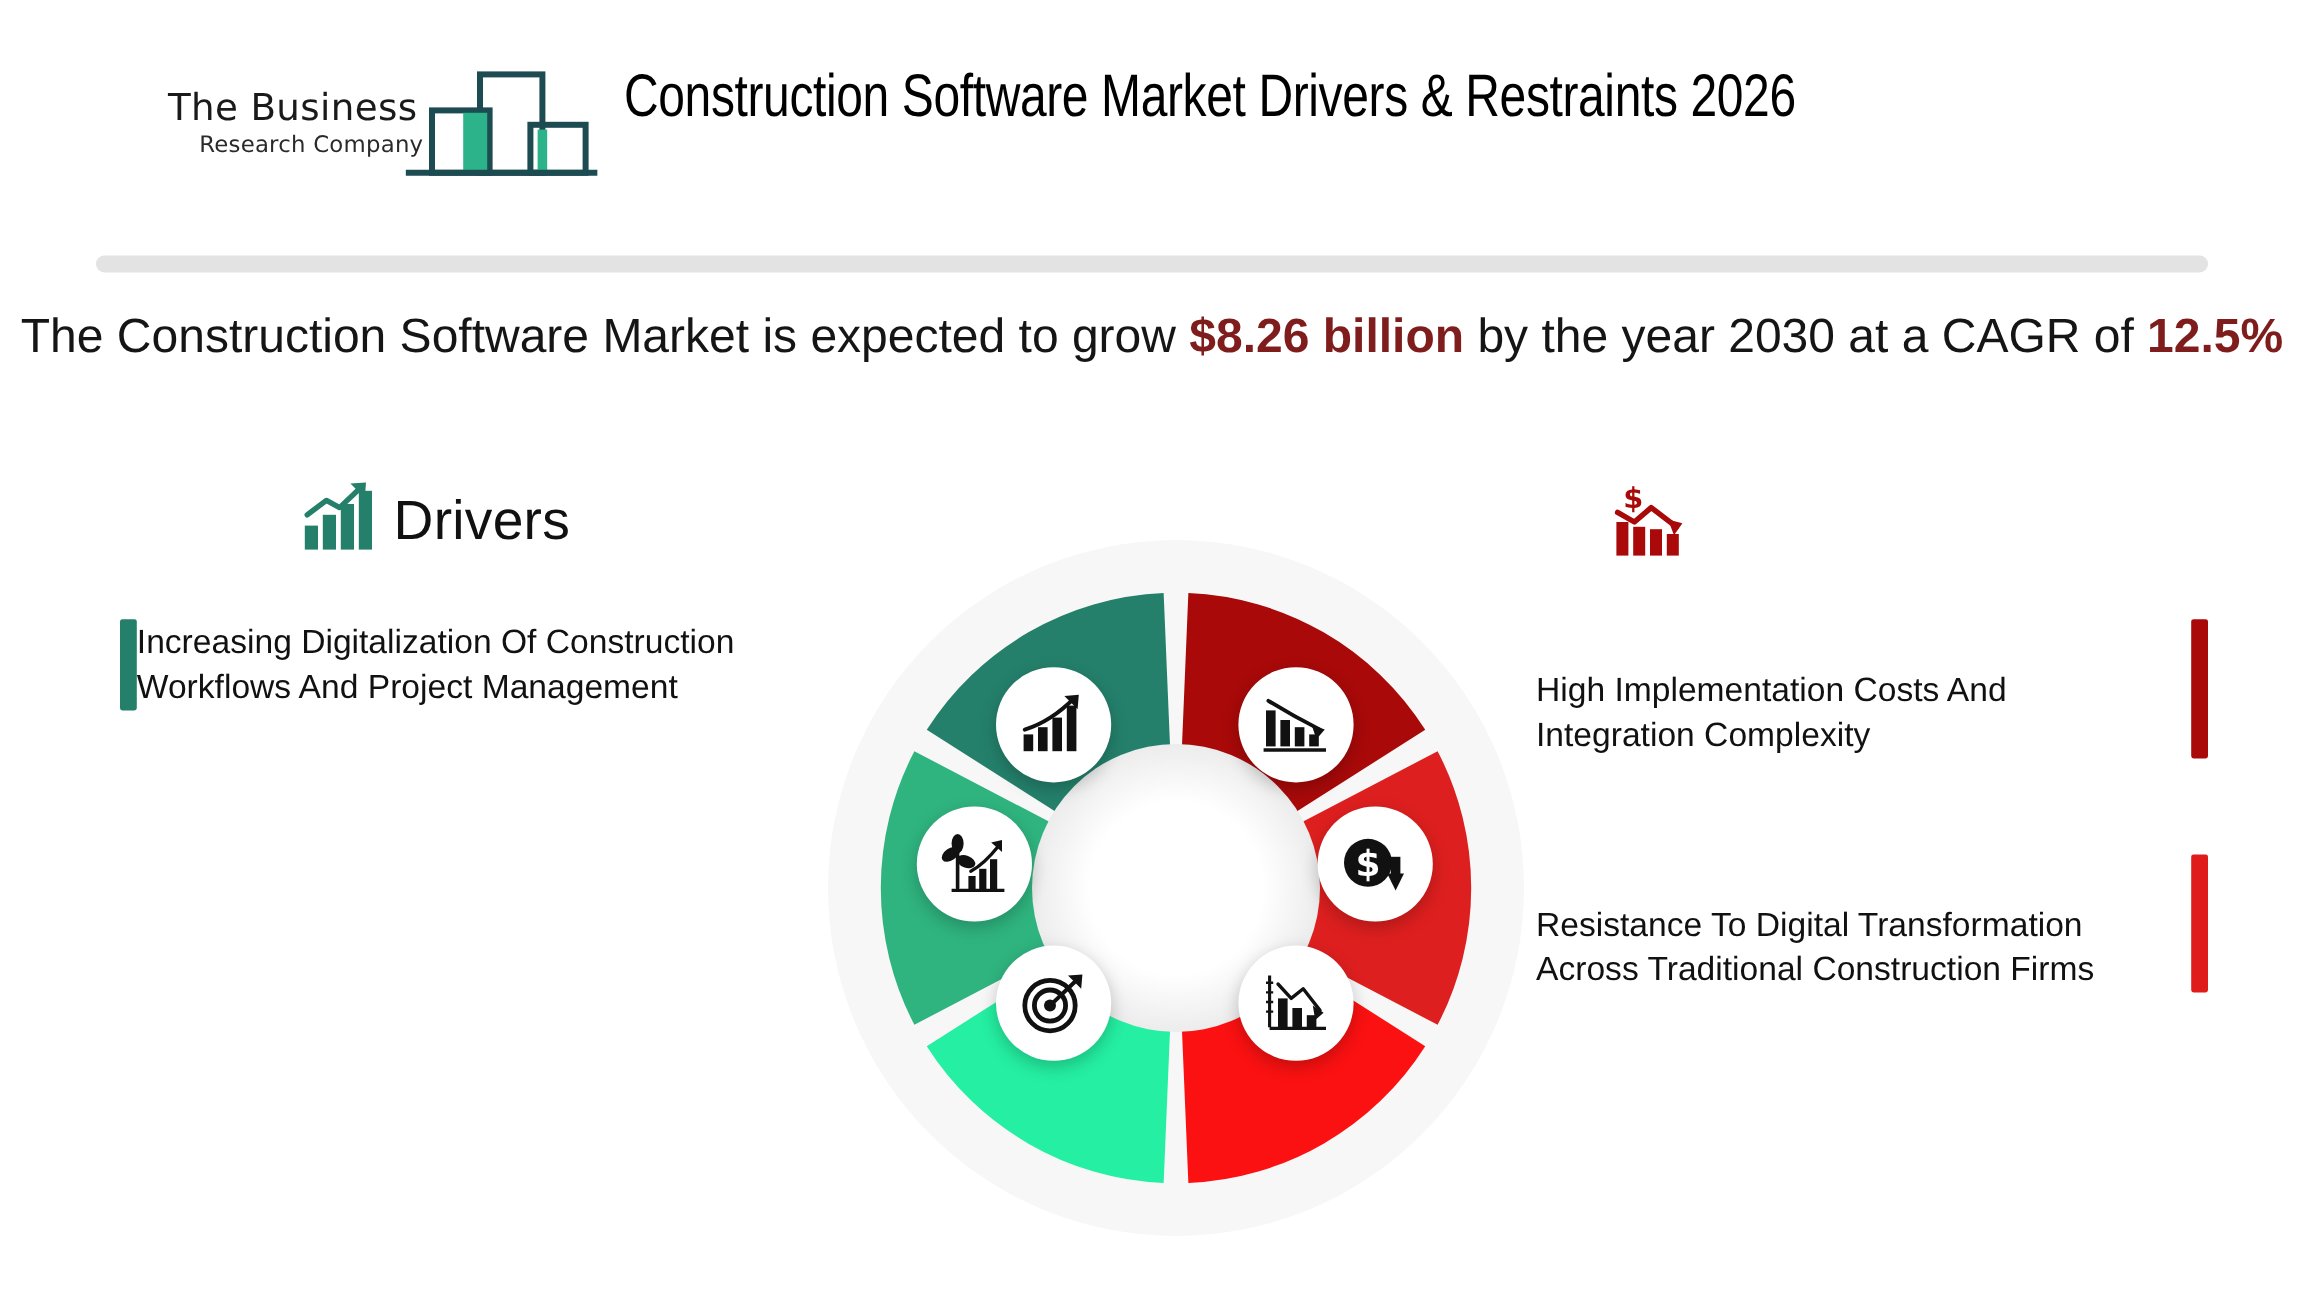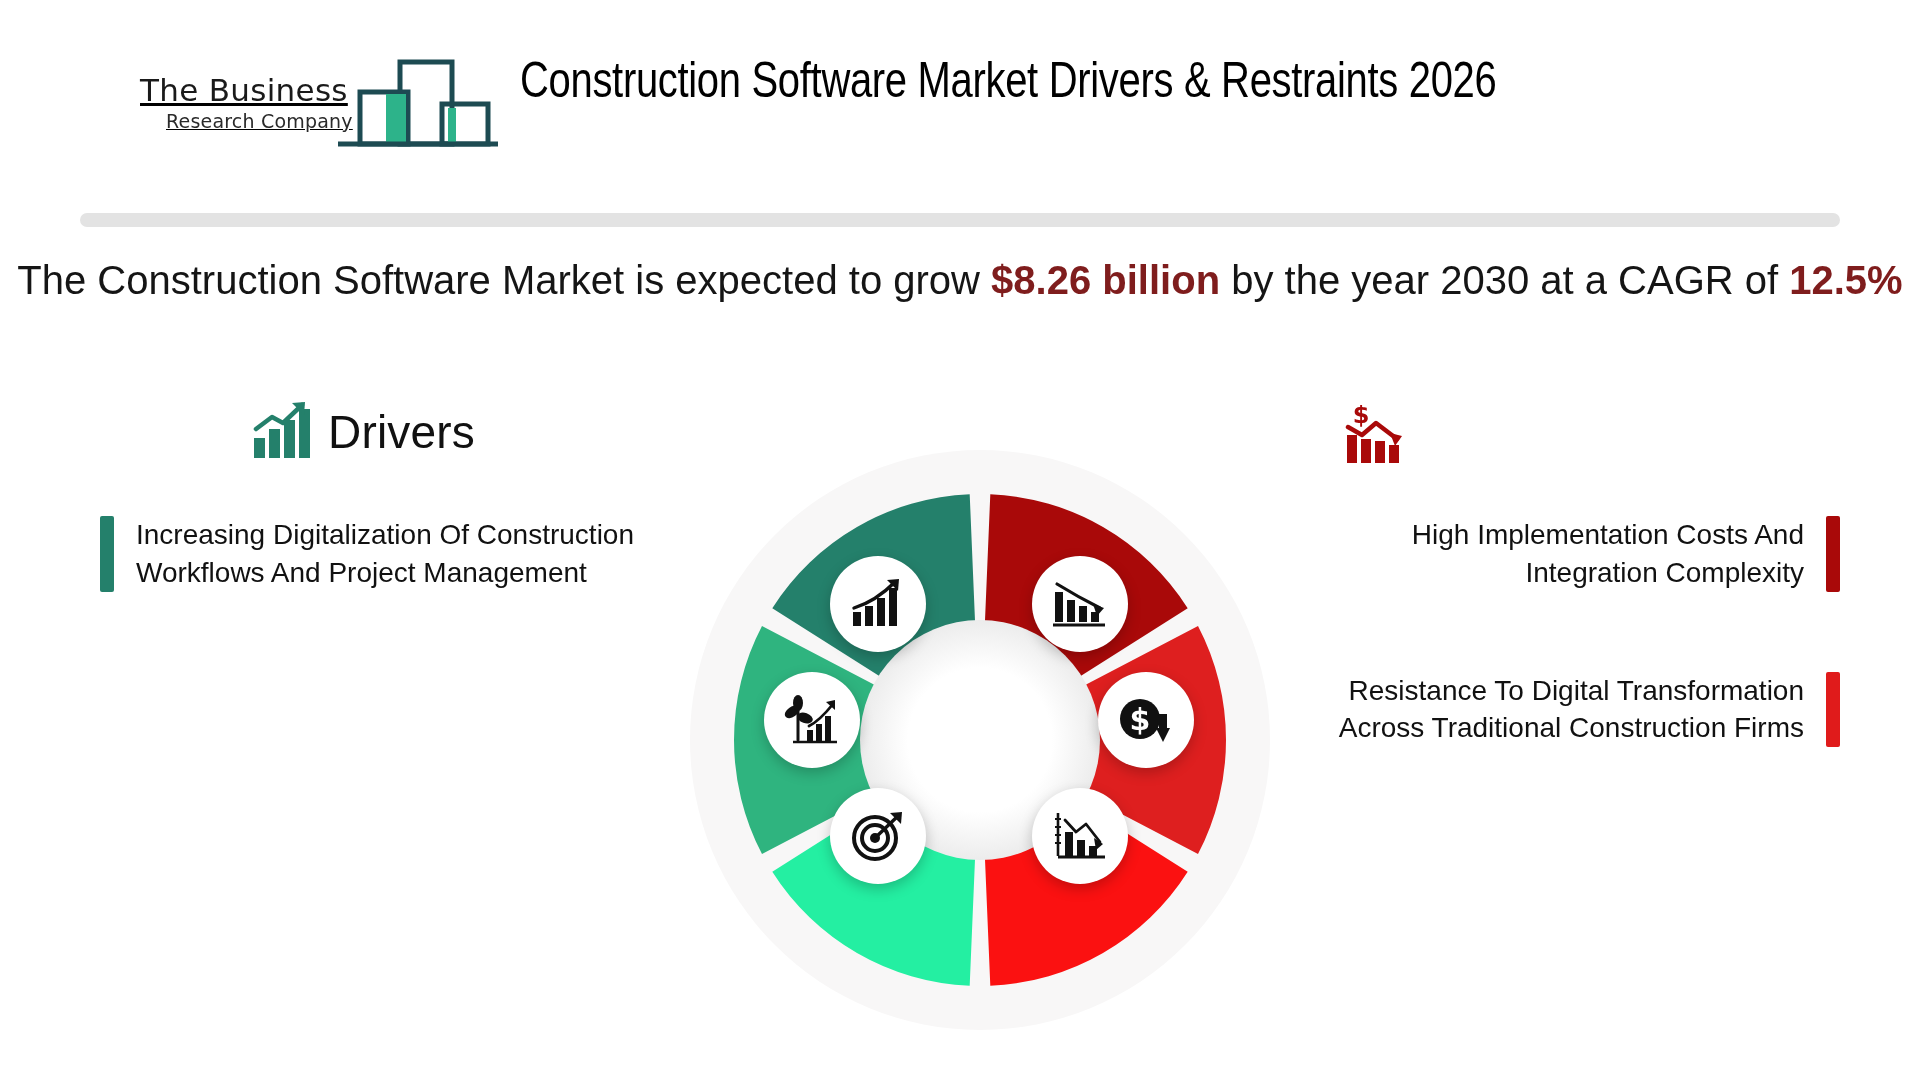--- a/index.html
+++ b/index.html
@@ -28,21 +28,20 @@
     top: 52px;
     width: 330px;
     height: 110px;
   }
   .logo-text {
     position: absolute;
     left: 0;
     top: 22px;
     width: 200px;
     text-align: right;
-    text-decoration: underline;
   }
   .logo-line1 {
     font-size: 31px;
     color: #1a1a1a;
     letter-spacing: 0.3px;
     font-family: "DejaVu Sans", sans-serif;
     font-weight: 400;
     line-height: 1.05;
     white-space: nowrap;
   }
@@ -137,29 +136,29 @@
     border-radius: 2px;
     flex: 0 0 14px;
   }
   .item .txt {
     font-size: 28px;
     line-height: 1.35;
     color: #111111;
     font-family: "Liberation Sans", sans-serif;
   }
   .list.drivers .item .txt {
-    margin-left: 22px;
     text-align: left;
   }
   .list.restraints .item {
     justify-content: flex-end;
   }
   .list.restraints .item .txt {
     margin-right: 22px;
-    text-align: right;
+    text-align: left;
+    margin-top: 40px;
   }
   .list.restraints .item { margin-bottom: 80px; }
 
   
   .wheel-wrap {
     position: absolute;
     left: 680px;
     top: 440px;
     width: 600px;
     height: 600px;

